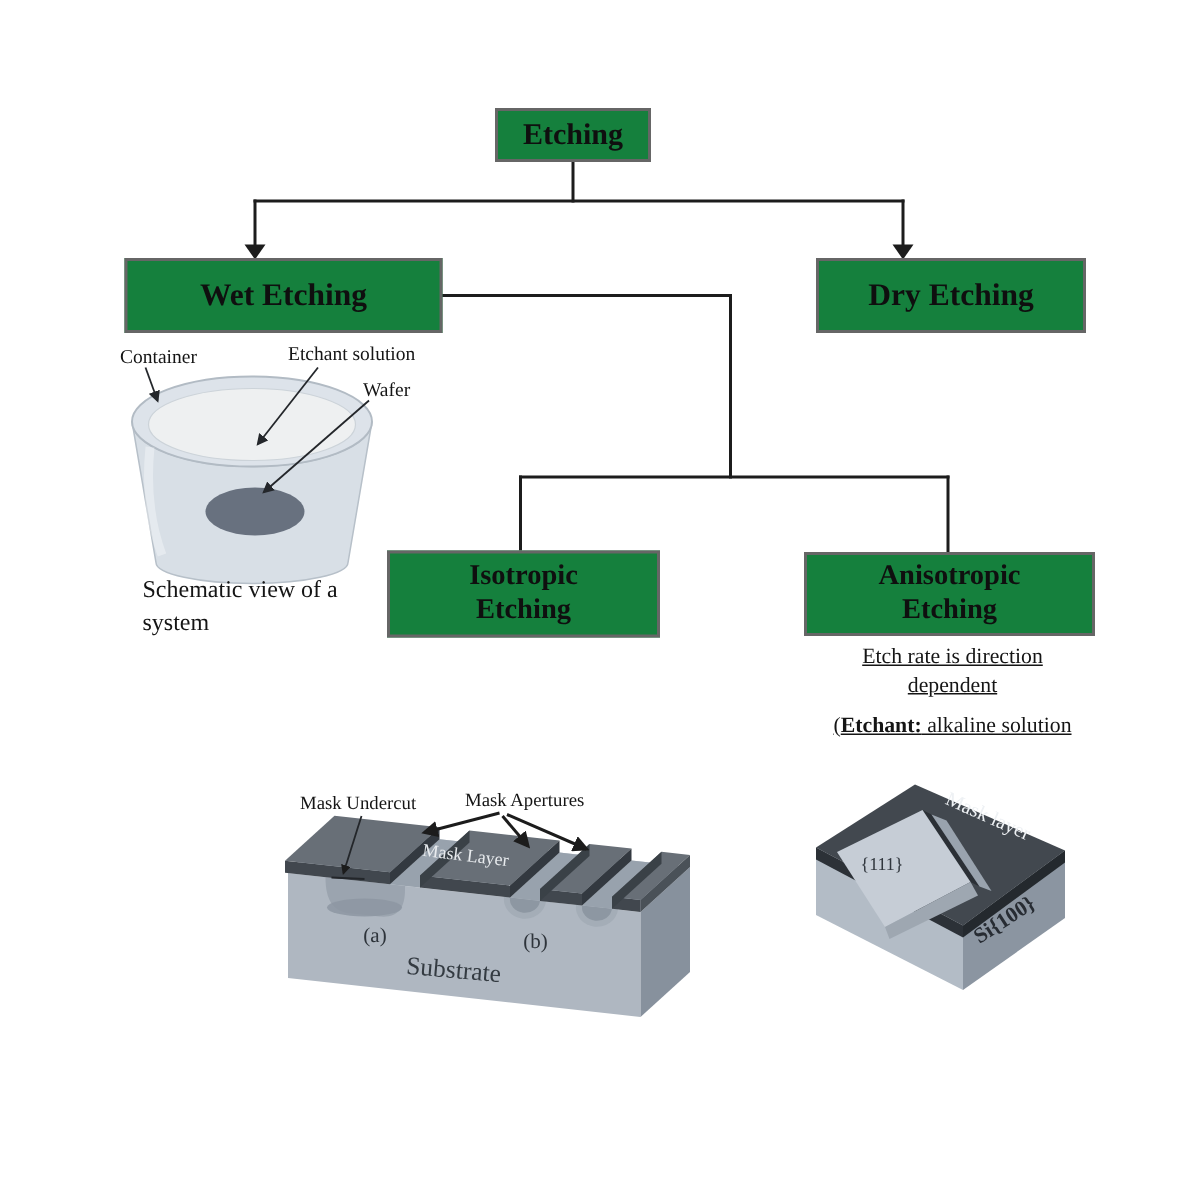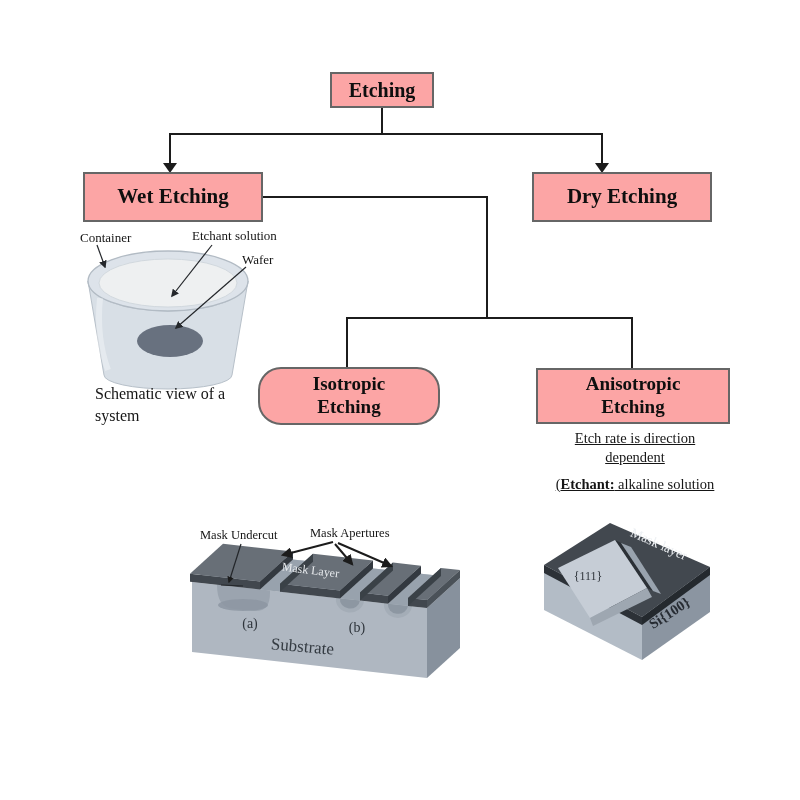--- a/index.html
+++ b/index.html
@@ -1,19 +1,19 @@
 <!DOCTYPE html>
 <html><head>
 <meta charset="utf-8">
 <style>
   html,body{margin:0;padding:0;background:#ffffff;}
   .canvas{position:relative;width:800px;height:800px;background:#ffffff;
           font-family:"Liberation Serif",serif;overflow:hidden;}
   .overlay{position:absolute;left:0;top:0;}
-  .node{position:absolute;background:#fca5a5;border:2px solid #666666;
+  .node{position:absolute;background:#15803d;border:2px solid #666666;
         box-sizing:border-box;display:flex;flex-direction:column;
         align-items:center;justify-content:center;font-weight:bold;
         color:#0f0f0f;text-align:center;}
   .node span{display:block;line-height:1.2;}
   .desc{position:absolute;text-align:center;font-size:14.5px;line-height:1.34;color:#151515;}
   .desc .gap{margin-top:7px;}
   .caption{position:absolute;text-align:left;font-size:16px;line-height:1.38;color:#151515;}
   .fig{position:absolute;}
   text{font-family:"Liberation Serif",serif;}
   b{font-weight:bold;}
@@ -36,29 +36,29 @@
       <line x1="632" y1="317" x2="632" y2="368"></line>
     </g>
     <polygon points="163,163 177,163 170,173" fill="#1c1c1c"></polygon>
     <polygon points="595,163 609,163 602,173" fill="#1c1c1c"></polygon>
   </svg>
 
   <div class="node" style="left:330px;top:72px;width:104px;height:36px;font-size:20px;">
     <span>Etching</span>
   </div>
 
-  <div class="node" style="left:83px;top:172px;width:180px;height:50px;font-size:21px;">
+  <div class="node" style="left:83px;top:172px;width:212px;height:50px;font-size:21px;">
     <span>Wet Etching</span>
   </div>
 
-  <div class="node" style="left:532px;top:172px;width:180px;height:50px;font-size:21px;">
+  <div class="node" style="left:544px;top:172px;width:180px;height:50px;font-size:21px;">
     <span>Dry Etching</span>
   </div>
 
-  <div class="node" style="left:258px;top:367px;width:182px;height:58px;font-size:19px;border-radius:23px;">
+  <div class="node" style="left:258px;top:367px;width:182px;height:58px;font-size:19px;">
     <span>Isotropic</span>
     <span>Etching</span>
   </div>
 
   <div class="node" style="left:536px;top:368px;width:194px;height:56px;font-size:19px;">
     <span>Anisotropic</span>
     <span>Etching</span>
   </div>
 
   <svg class="fig" style="left:60px;top:228px;" width="260" height="162" viewBox="0 0 260 162">

